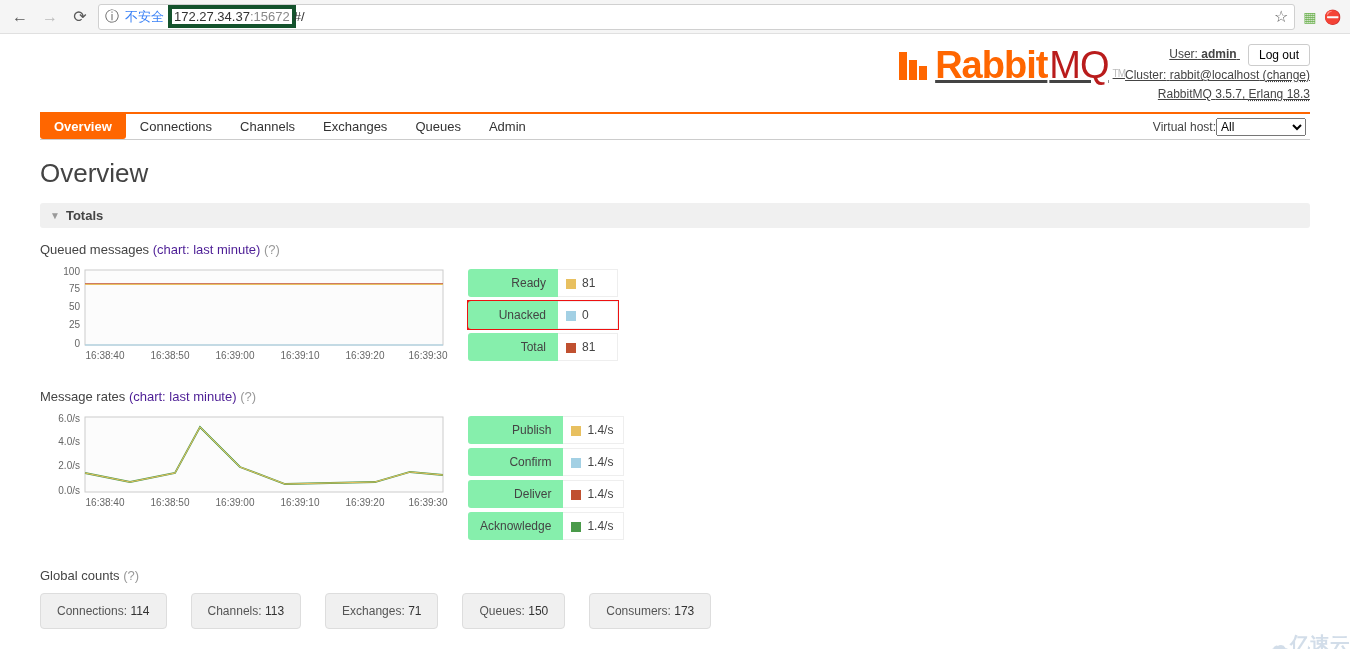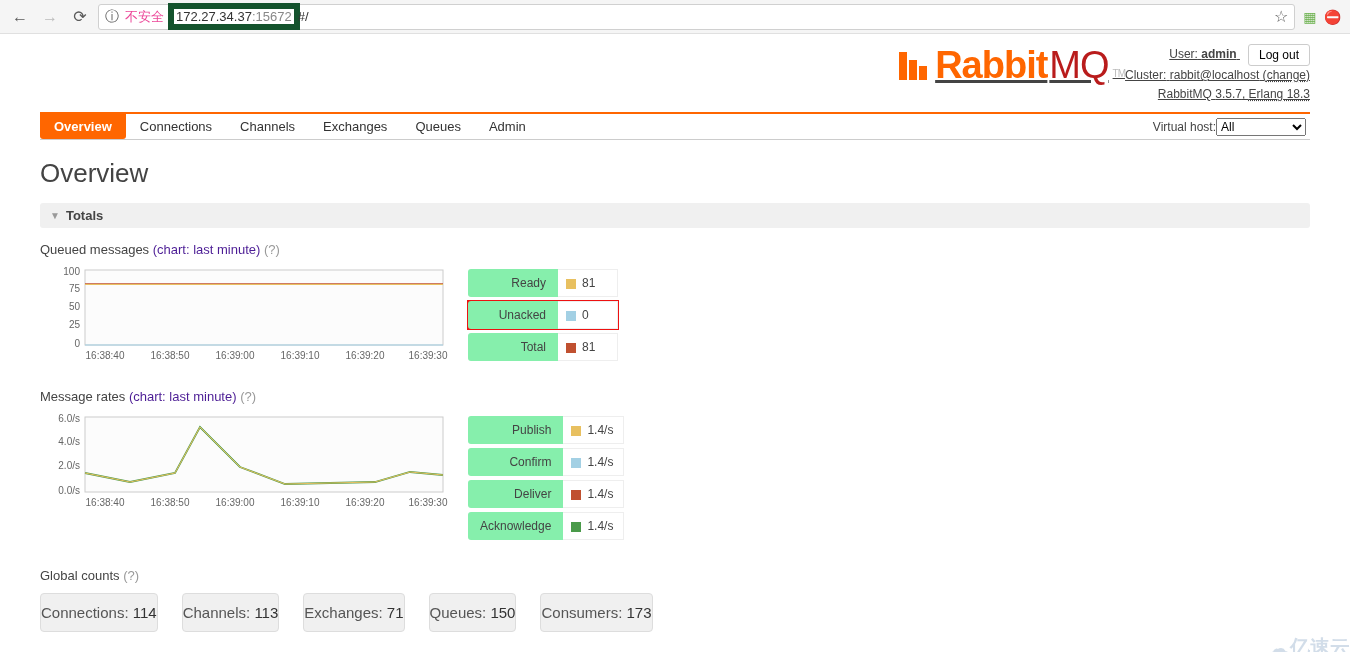--- a/index.html
+++ b/index.html
@@ -4,22 +4,22 @@
 <style>
 * { box-sizing: border-box; margin: 0; padding: 0; }
 body { font-family: Arial, Helvetica, sans-serif; font-size: 13px; color: #444; background: #fff; width: 1350px; }
 
 
 .browser-bar { height: 34px; background: #f5f5f5; border-bottom: 1px solid #e0e0e0; display: flex; align-items: center; padding: 0 8px; gap: 6px; }
 .nav-btn { width: 24px; height: 24px; display: flex; align-items: center; justify-content: center; color: #5a5a5a; border-radius: 12px; cursor: pointer; font-size: 16px; }
 .nav-btn.disabled { color: #bbb; }
 .url-bar { flex: 1; height: 26px; background: #fff; border: 1px solid #d0d0d0; border-radius: 3px; display: flex; align-items: center; padding: 0 6px; gap: 6px; font-size: 13px; }
 .info-icon { color: #5a5a5a; font-size: 14px; }
-.insecure { color: #ec4899; }
-.url-ip { border: 6px solid #14532d; padding: 0 2px; margin: 4px -2px; }
+.insecure { color: #3b82f6; }
+.url-ip { border: 4px solid #14532d; padding: 0 2px; margin: 4px -2px; }
 .url-host { color: #333; }
 .url-port { color: #888; }
 .url-path { color: #333; }
 .star-icon { color: #5a5a5a; font-size: 16px; margin-left: 4px; }
 .ext-icon { font-size: 14px; margin-left: 2px; }
 
 
 .page { padding: 10px 40px 20px 40px; position: relative; }
 .logo-row { display: flex; align-items: flex-start; justify-content: flex-end; margin-bottom: 8px; text-decoration: underline; }
 .logo { font-family: Arial, sans-serif; font-size: 38px; font-weight: 400; letter-spacing: -1px; display: flex; align-items: center; gap: 2px; }
@@ -57,21 +57,21 @@
 .chart-svg { display: block; }
 .legend-table { border-collapse: separate; border-spacing: 0 4px; }
 .legend-table tr.highlight-red td { position: relative; }
 .legend-table tr.highlight-red { outline: 2px solid #e11; outline-offset: -1px; }
 .legend-table td.lbl { background: #86efac; text-align: right; padding: 6px 12px; font-size: 12px; color: #444; width: 90px; border-radius: 3px 0 0 3px; }
 .legend-table td.val { padding: 6px 10px 6px 8px; font-size: 12px; color: #444; border-top: 1px solid #eee; border-bottom: 1px solid #eee; border-right: 1px solid #eee; min-width: 60px; }
 .swatch { display: inline-block; width: 10px; height: 10px; margin-right: 6px; vertical-align: middle; }
 
 
 .counts-row { display: flex; gap: 24px; margin-top: 10px; }
-.count-pill { background: #f0f0f0; border: 1px solid #ddd; border-radius: 4px; padding: 10px 0; font-size: 15px; color: #555; cursor: pointer; }
+.count-pill { background: #f0f0f0; border: 1px solid #ddd; border-radius: 4px; padding: 10px 16px; font-size: 12px; color: #555; cursor: pointer; }
 .count-pill .num { color: #333; }
 
 
 .watermark { position: absolute; right: 0; bottom: -10px; font-size: 20px; color: #c0d0e0; font-weight: bold; opacity: 0.7; }
 .watermark .cloud { font-size: 24px; vertical-align: middle; }
 </style>
 </head>
 <body>
 
 <div class="browser-bar">

